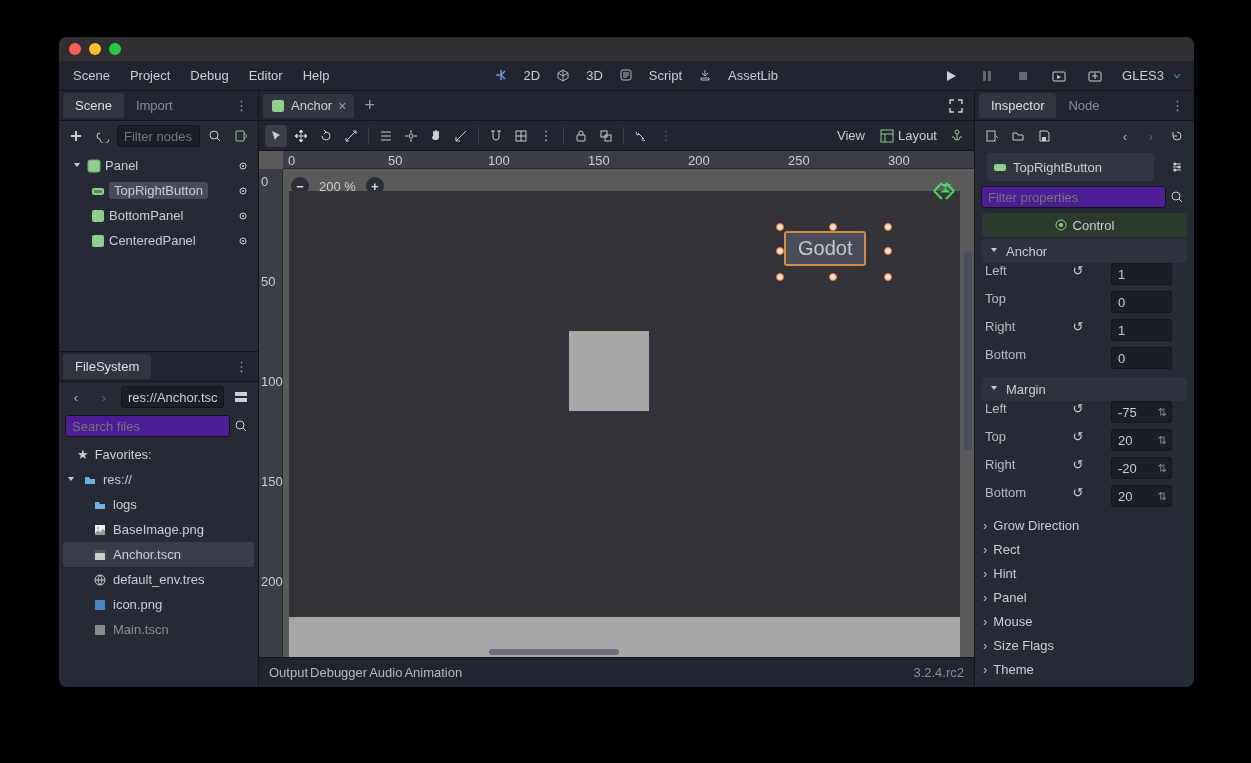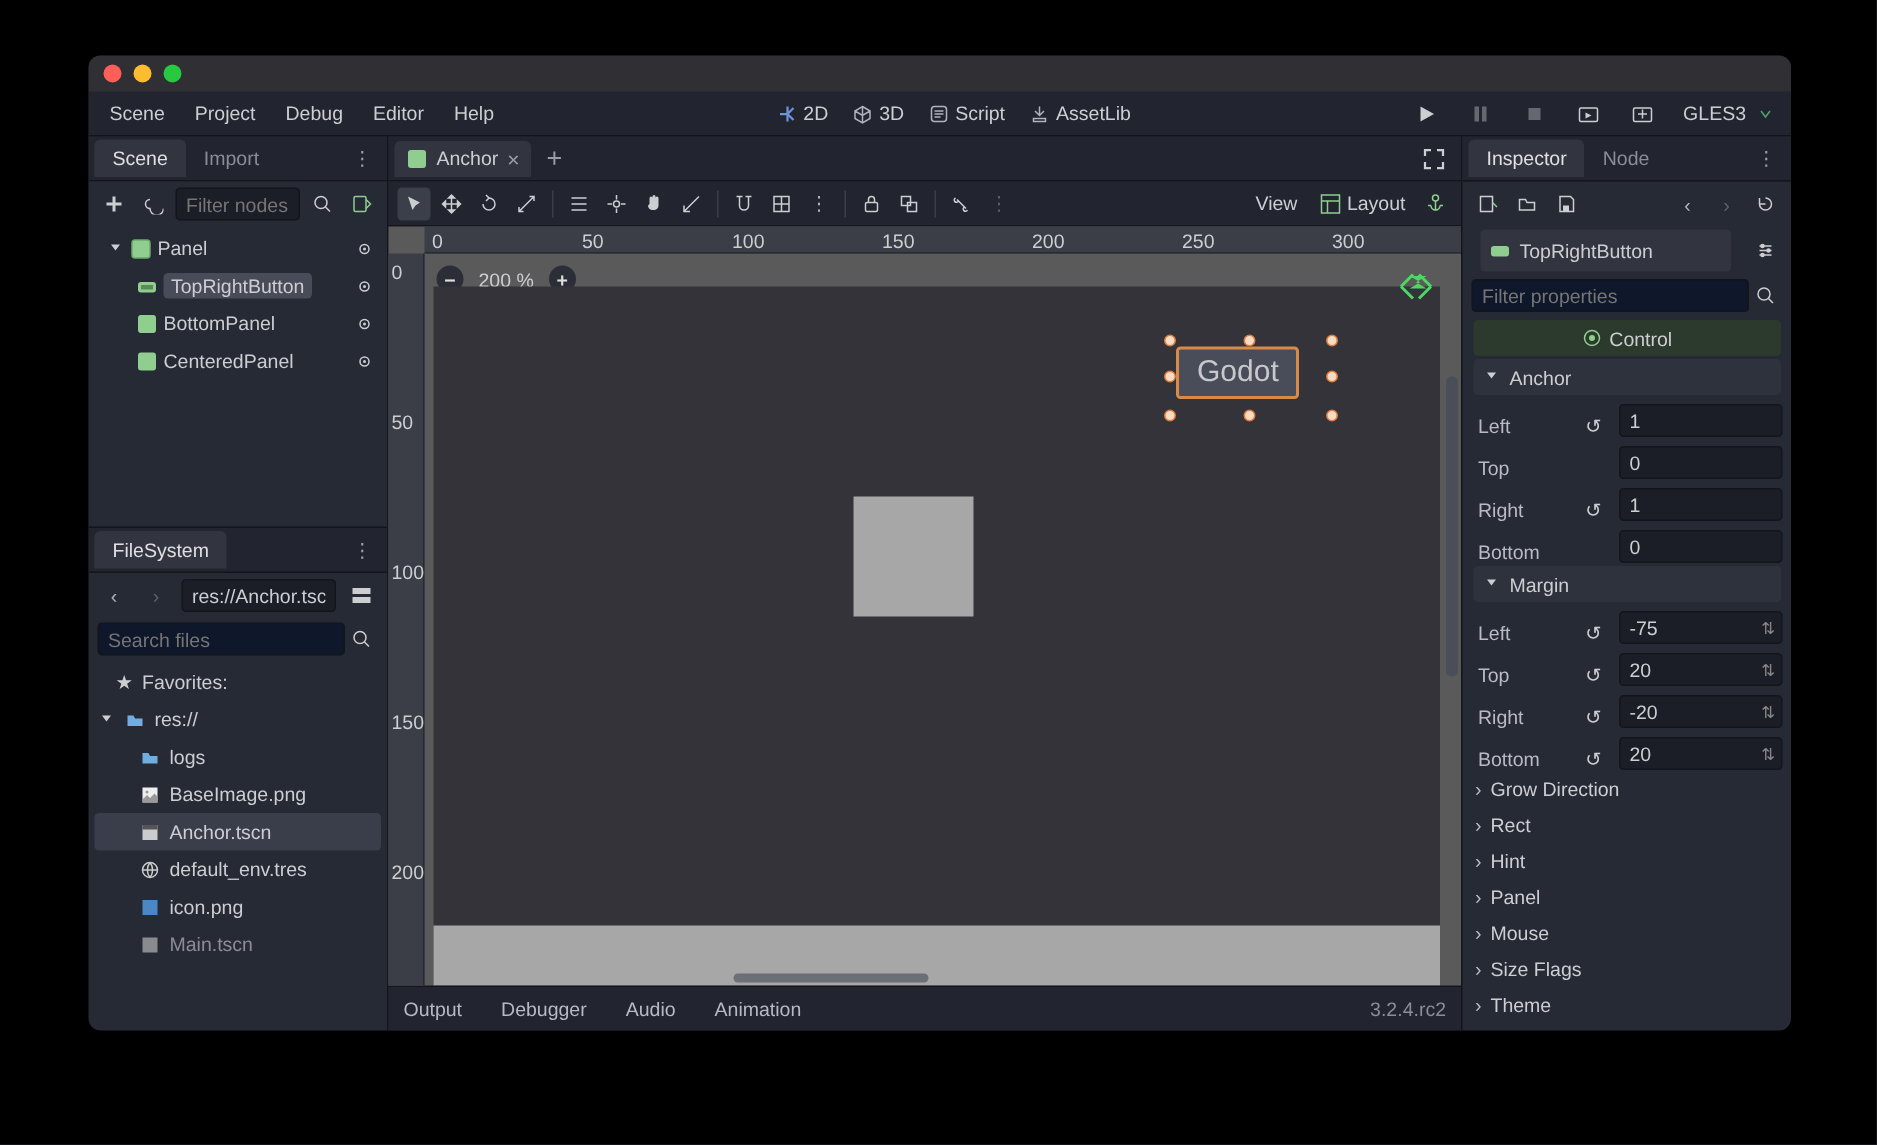--- a/index.html
+++ b/index.html
@@ -6,21 +6,21 @@
 body{background:#000;width:1251px;height:763px;position:relative;overflow:hidden}
 .window{position:absolute;left:59px;top:37px;width:1135px;height:650px;background:#262a35;border-radius:8px;box-shadow:0 20px 60px rgba(0,0,0,.6);display:flex;flex-direction:column;overflow:hidden}
 .titlebar{height:24px;background:#2f2f34;display:flex;align-items:center;padding:0 10px;position:relative}
 .traffic{display:flex;gap:8px}
 .tl{width:12px;height:12px;border-radius:50%}
 .tl.r{background:#ff5f57}.tl.y{background:#febc2e}.tl.g{background:#28c840}
 .titletext{position:absolute;left:0;right:0;text-align:center;font-size:13px;color:#c8c8cc}
 .menubar{height:30px;background:#22252f;display:flex;align-items:center;padding:0 4px;border-bottom:1px solid #13151b}
 .menubar .ml{padding:4px 10px;cursor:pointer}
 .menubar .spacer{flex:1}
-.wsbtn{display:flex;align-items:flex-end;gap:4px;padding:4px 8px;cursor:pointer;color:#b0b3bb}
+.wsbtn{display:flex;align-items:flex-start;gap:16px;padding:4px 8px;cursor:pointer;color:#b0b3bb}
 .wsbtn.active{color:#6f93d8}
 .playbtns{display:flex;gap:14px;align-items:center;padding:0 8px}
 .gles{color:#4fa86f;padding:0 8px;display:flex;align-items:center;gap:8px}
 .body{flex:1;display:flex;min-height:0}
 .leftcol{width:200px;display:flex;flex-direction:column;border-right:1px solid #13151b}
 .rightcol{width:220px;display:flex;flex-direction:column;border-left:1px solid #13151b}
 .centercol{flex:1;display:flex;flex-direction:column;min-width:0}
 .dockhead{height:30px;background:#22252f;display:flex;align-items:center;padding:0 4px;border-bottom:1px solid #13151b}
 .docktab{padding:5px 12px;cursor:pointer;color:#8a8d97;border-radius:4px 4px 0 0}
 .docktab.active{background:#32353f;color:#e0e0e4}
@@ -31,21 +31,21 @@
 .filterinput{flex:1;background:#1b1e27;border:1px solid #13151b;height:22px;padding:0 6px;color:#cdced2;border-radius:3px;min-width:0;width:60px}
 .tree{flex:1;padding:2px 4px;overflow:auto}
 .treerow{display:flex;align-items:center;height:25px;padding:0 4px;cursor:pointer;gap:4px}
 .treerow.sel .lbl{background:#484c58;border-radius:3px;padding:1px 5px}
 .nodeicon{width:14px;height:14px;flex-shrink:0}
 .vis{margin-left:auto;color:#b0b3bb}
 .fs{flex:1;display:flex;flex-direction:column;border-top:1px solid #13151b}
 .fspath{height:30px;display:flex;align-items:center;gap:6px;padding:0 6px}
 .fspath input{flex:1;background:#1b1e27;border:1px solid #13151b;height:22px;padding:0 6px;min-width:0;border-radius:3px}
 .fssearch{height:28px;display:flex;align-items:center;padding:0 6px}
-.fssearch input{flex:1;background:#0f172a;border:1px solid #13151b;height:22px;padding:0 6px;border-radius:3px;min-width:0}
+.fssearch input{flex:1;background:#4c1d95;border:1px solid #13151b;height:22px;padding:0 6px;border-radius:3px;min-width:0}
 .fstree{flex:1;overflow:auto;padding:2px 4px}
 .fsrow{display:flex;align-items:center;height:25px;padding:0 4px;gap:6px;cursor:pointer}
 .fsrow.sel{background:#3a3e4a;border-radius:3px}
 .centerhead{height:30px;background:#22252f;display:flex;align-items:center;padding:0 4px;border-bottom:1px solid #13151b}
 .scenetab{display:flex;align-items:center;gap:6px;background:#32353f;padding:4px 8px;border-radius:4px 4px 0 0;cursor:pointer}
 .scenetab .close{color:#9a9da6;cursor:pointer;font-size:14px}
 .addtab{padding:0 10px;color:#9a9da6;cursor:pointer;font-size:18px}
 .fullscr{margin-left:auto;padding:0 6px;cursor:pointer}
 .toolbar{height:30px;background:#22252f;display:flex;align-items:center;padding:0 6px;gap:3px;border-bottom:1px solid #13151b}
 .tbspacer{flex:1}
@@ -58,30 +58,30 @@
 .zoombar{position:absolute;left:28px;top:24px;display:flex;align-items:center;gap:10px;background:rgba(60,63,71,.0);padding:2px 4px}
 .zbtn{width:18px;height:18px;border-radius:50%;background:#2b2e37;display:flex;align-items:center;justify-content:center;cursor:pointer;color:#ddd;font-size:13px;font-weight:bold}
 .canvas{position:absolute;left:30px;top:40px;right:14px;bottom:0;background:#333339}
 .bottompanel{position:absolute;left:0;right:0;bottom:0;height:40px;background:#a7a7a7}
 .centerrect{position:absolute;width:80px;height:80px;background:#a7a7a7}
 .selbutton{position:absolute;border:2px solid #d88a4a;background:#494d59;color:#c8c8cc;font-size:20px;padding:4px 12px;border-radius:3px}
 .handle{position:absolute;width:8px;height:8px;border:1px solid #e07b3c;background:#f7dbc2;border-radius:50%}
 .anchormark{position:absolute;color:#4fd861;font-size:22px;font-weight:bold}
 .vscroll{position:absolute;right:2px;top:100px;width:8px;height:200px;background:#4a4e58;border-radius:4px}
 .hscroll{position:absolute;bottom:2px;left:230px;width:130px;height:6px;background:#6c6f77;border-radius:3px}
-.bottomdock{height:30px;background:#22252f;display:flex;align-items:center;padding:0 10px;gap:26px;border-top:1px solid #13151b}
+.bottomdock{height:30px;background:#22252f;display:flex;align-items:center;padding:0 10px;gap:2px;border-top:1px solid #13151b}
 .bd{color:#b7bac2;cursor:pointer}
 .version{margin-left:auto;color:#8a8d97}
 .insptools{height:30px;display:flex;align-items:center;gap:4px;padding:0 6px}
 .inspnode{height:28px;background:#32353f;margin:2px 6px;display:flex;align-items:center;gap:6px;padding:0 6px;border-radius:3px}
 .inspnode-wrap{display:flex;align-items:center;gap:6px;padding:0 6px}
 .inspbody{flex:1;overflow:auto;padding:0 0 8px}
 .sectionhead{background:#2e323d;height:24px;display:flex;align-items:center;padding:0 8px;gap:6px;cursor:pointer;margin:2px 7px 0;border-radius:3px}
 .sectionhead.ctrl{justify-content:center;color:#8fce8f;background:#2b3a2d}
-.proprow{display:flex;align-items:flex-end;height:28px;padding:0 0 0 10px;gap:8px}
+.proprow{display:flex;align-items:flex-start;height:28px;padding:0 16px 0 10px;gap:24px}
 .proprow .plabel{width:60px;color:#b8bbc3}
 .proprow .reset{width:18px;text-align:center;cursor:pointer}
 .numbox{flex:1;background:#1b1e27;border:1px solid #13151b;height:22px;padding:0 6px;display:flex;align-items:center;margin-right:6px;border-radius:3px;position:relative}
 .numbox .spin{position:absolute;right:4px;color:#888;font-size:11px}
 .collapserow{display:flex;align-items:center;height:24px;padding:0 8px;gap:6px;cursor:pointer;color:#b8bbc3}
 svg{display:block}
 .grnsq{fill:#8fce8f}
 </style>
 </head>
 <body>

